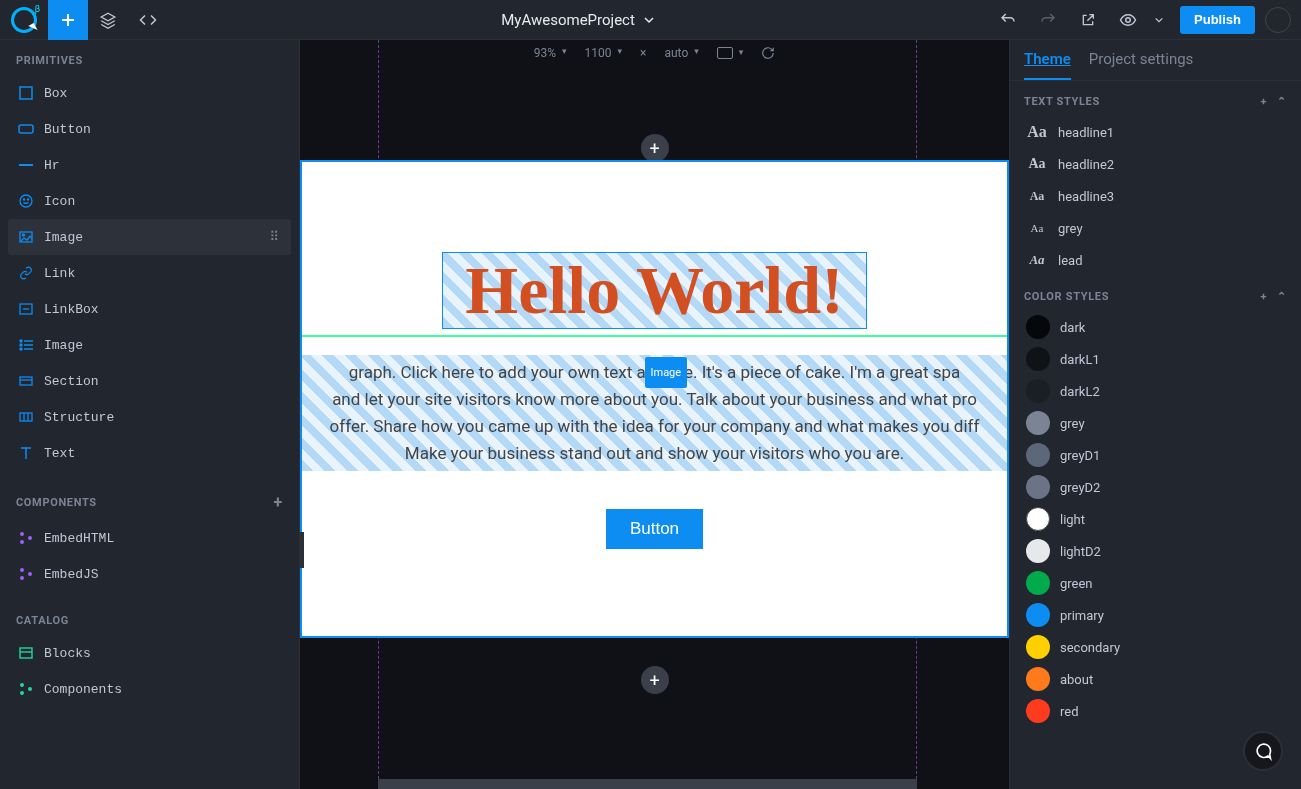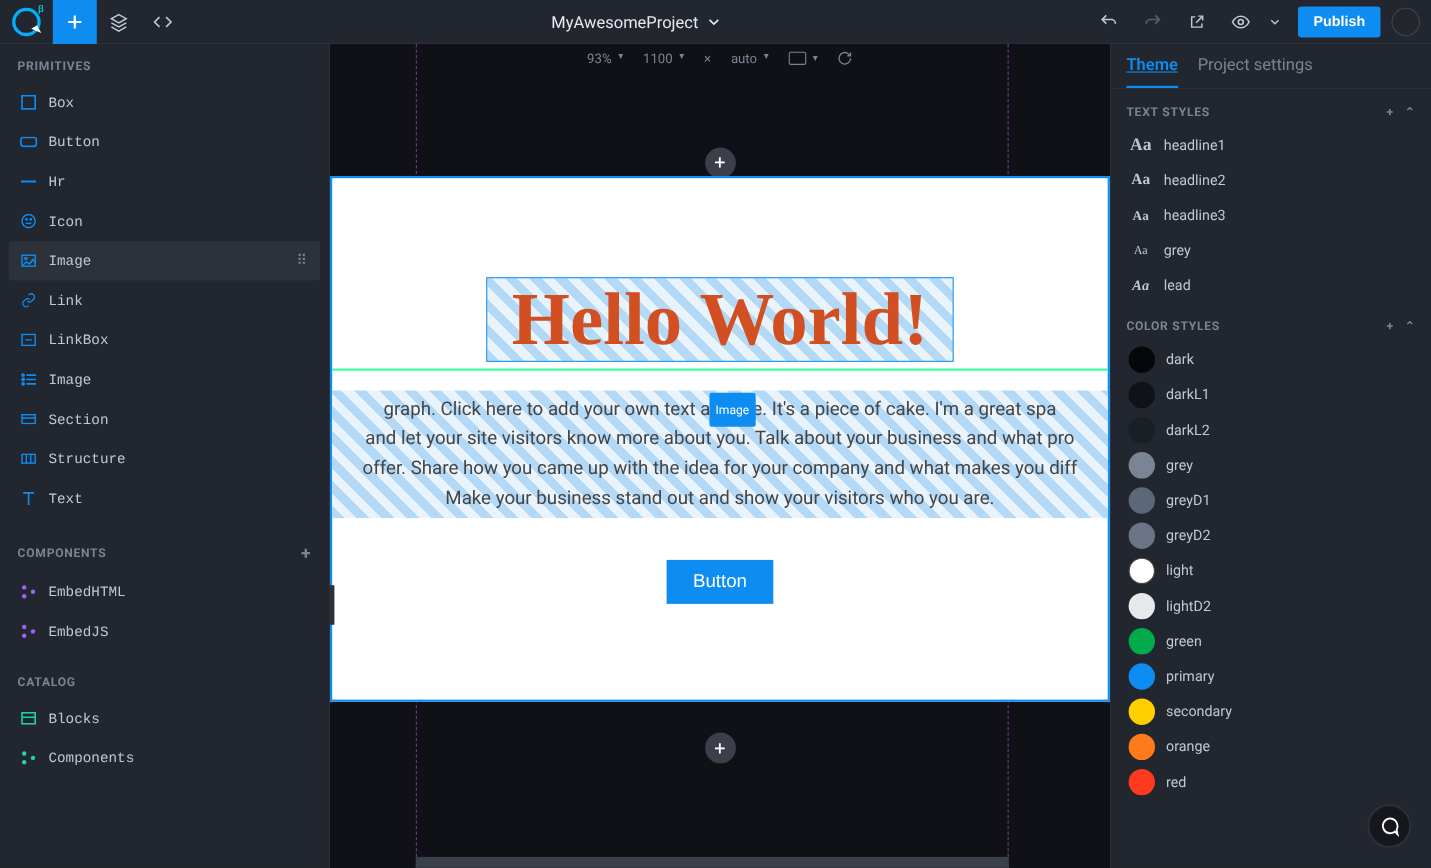--- a/index.html
+++ b/index.html
@@ -584,21 +584,21 @@
           <div class="rp-row">
             <span class="swatch" style="background: rgb(13, 140, 242);"></span>
             <span>primary</span>
           </div>
           <div class="rp-row">
             <span class="swatch" style="background: rgb(255, 207, 0);"></span>
             <span>secondary</span>
           </div>
           <div class="rp-row">
             <span class="swatch" style="background: rgb(255, 122, 26);"></span>
-            <span>orange</span>
+            <span>about</span>
           </div>
           <div class="rp-row">
             <span class="swatch" style="background: rgb(255, 59, 31);"></span>
             <span>red</span>
           </div>
         </div>
   </div>
 
 </div>
 

